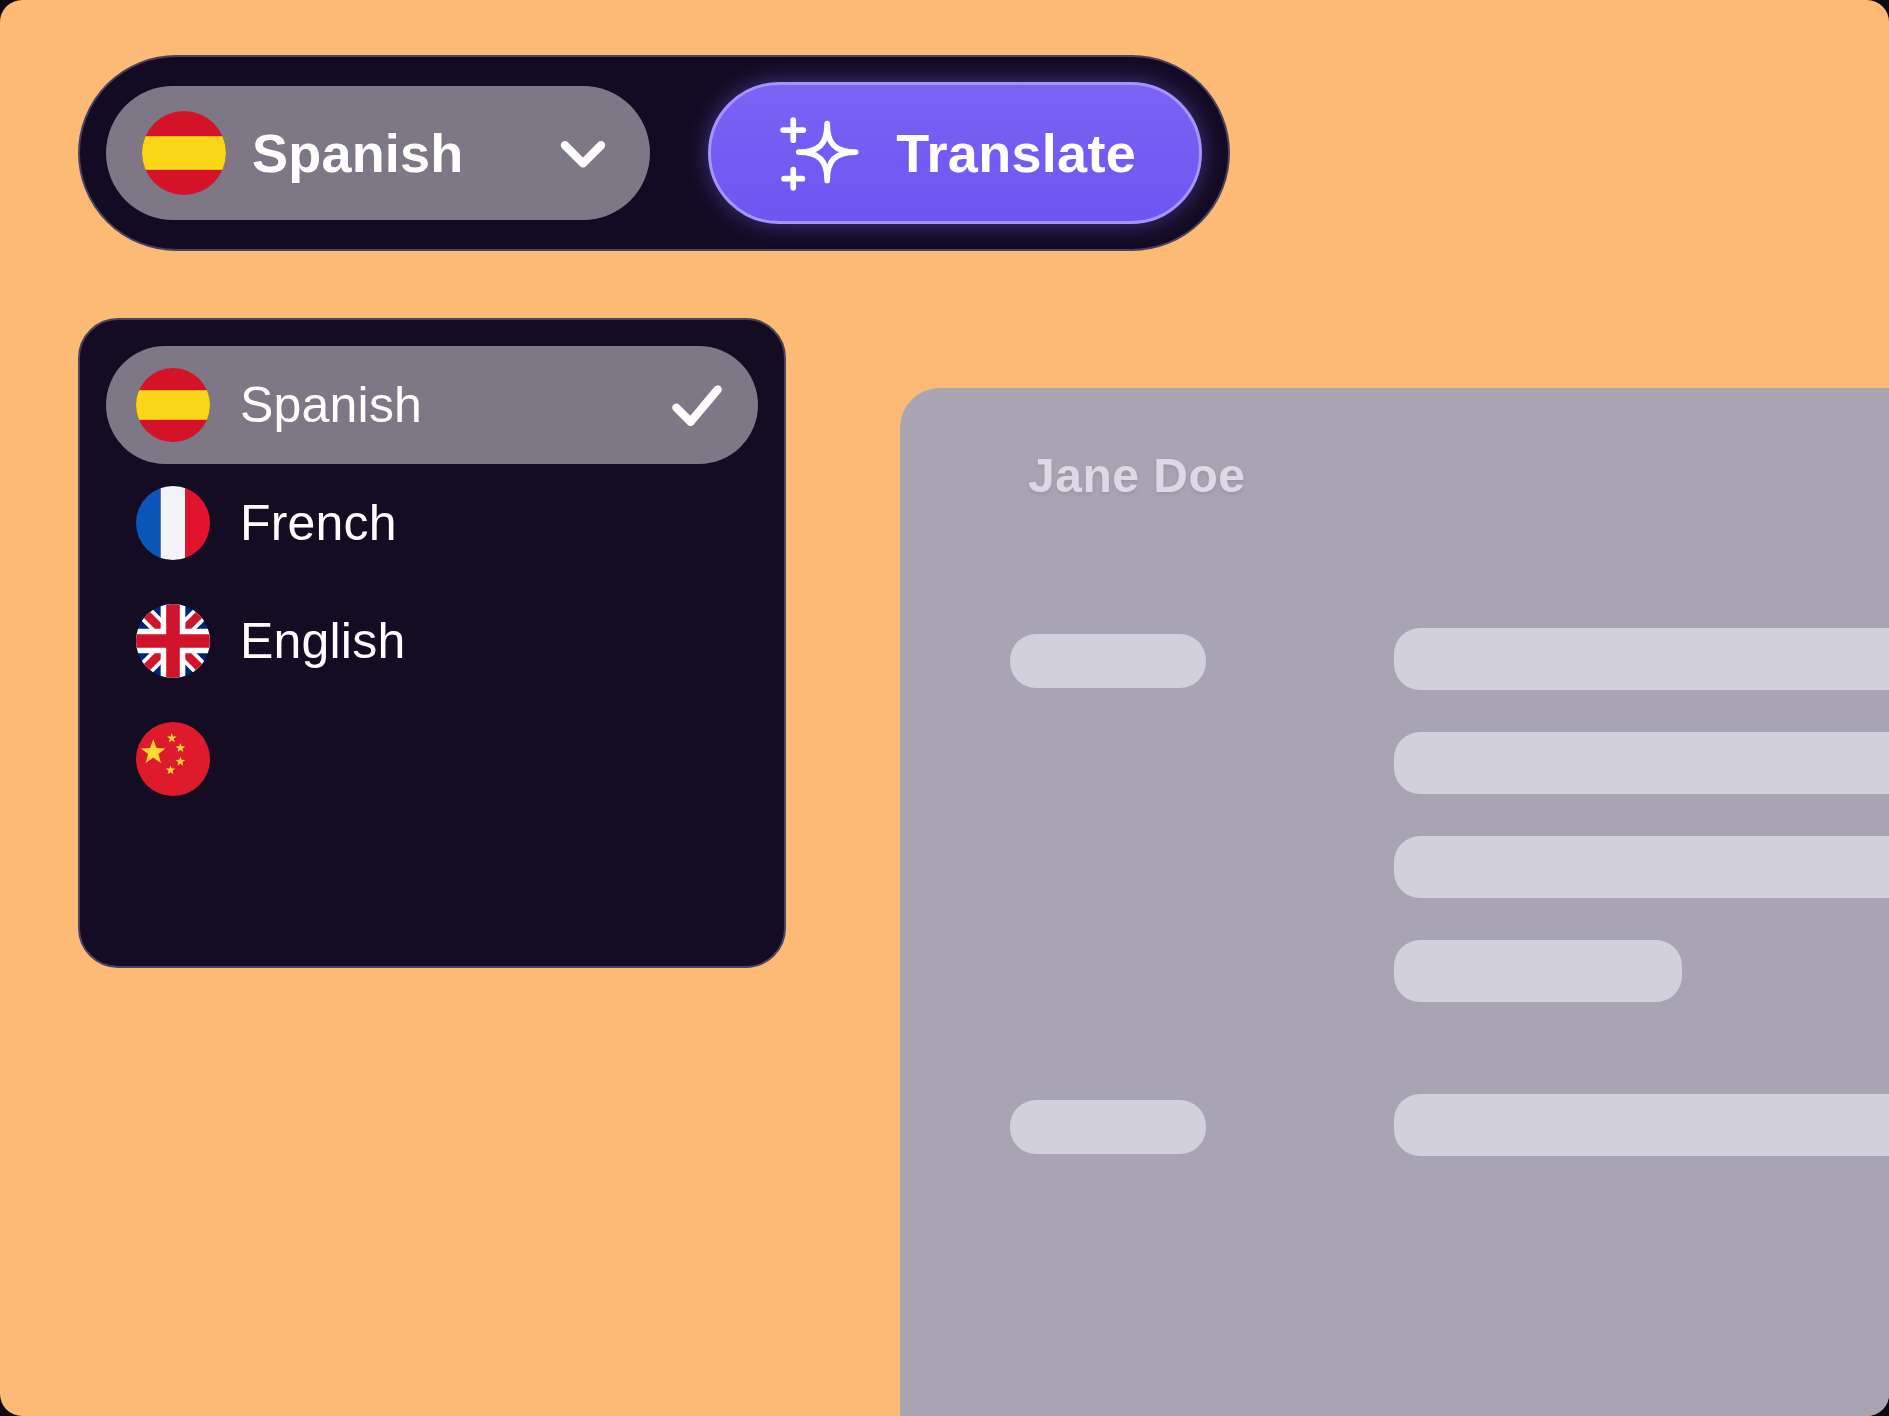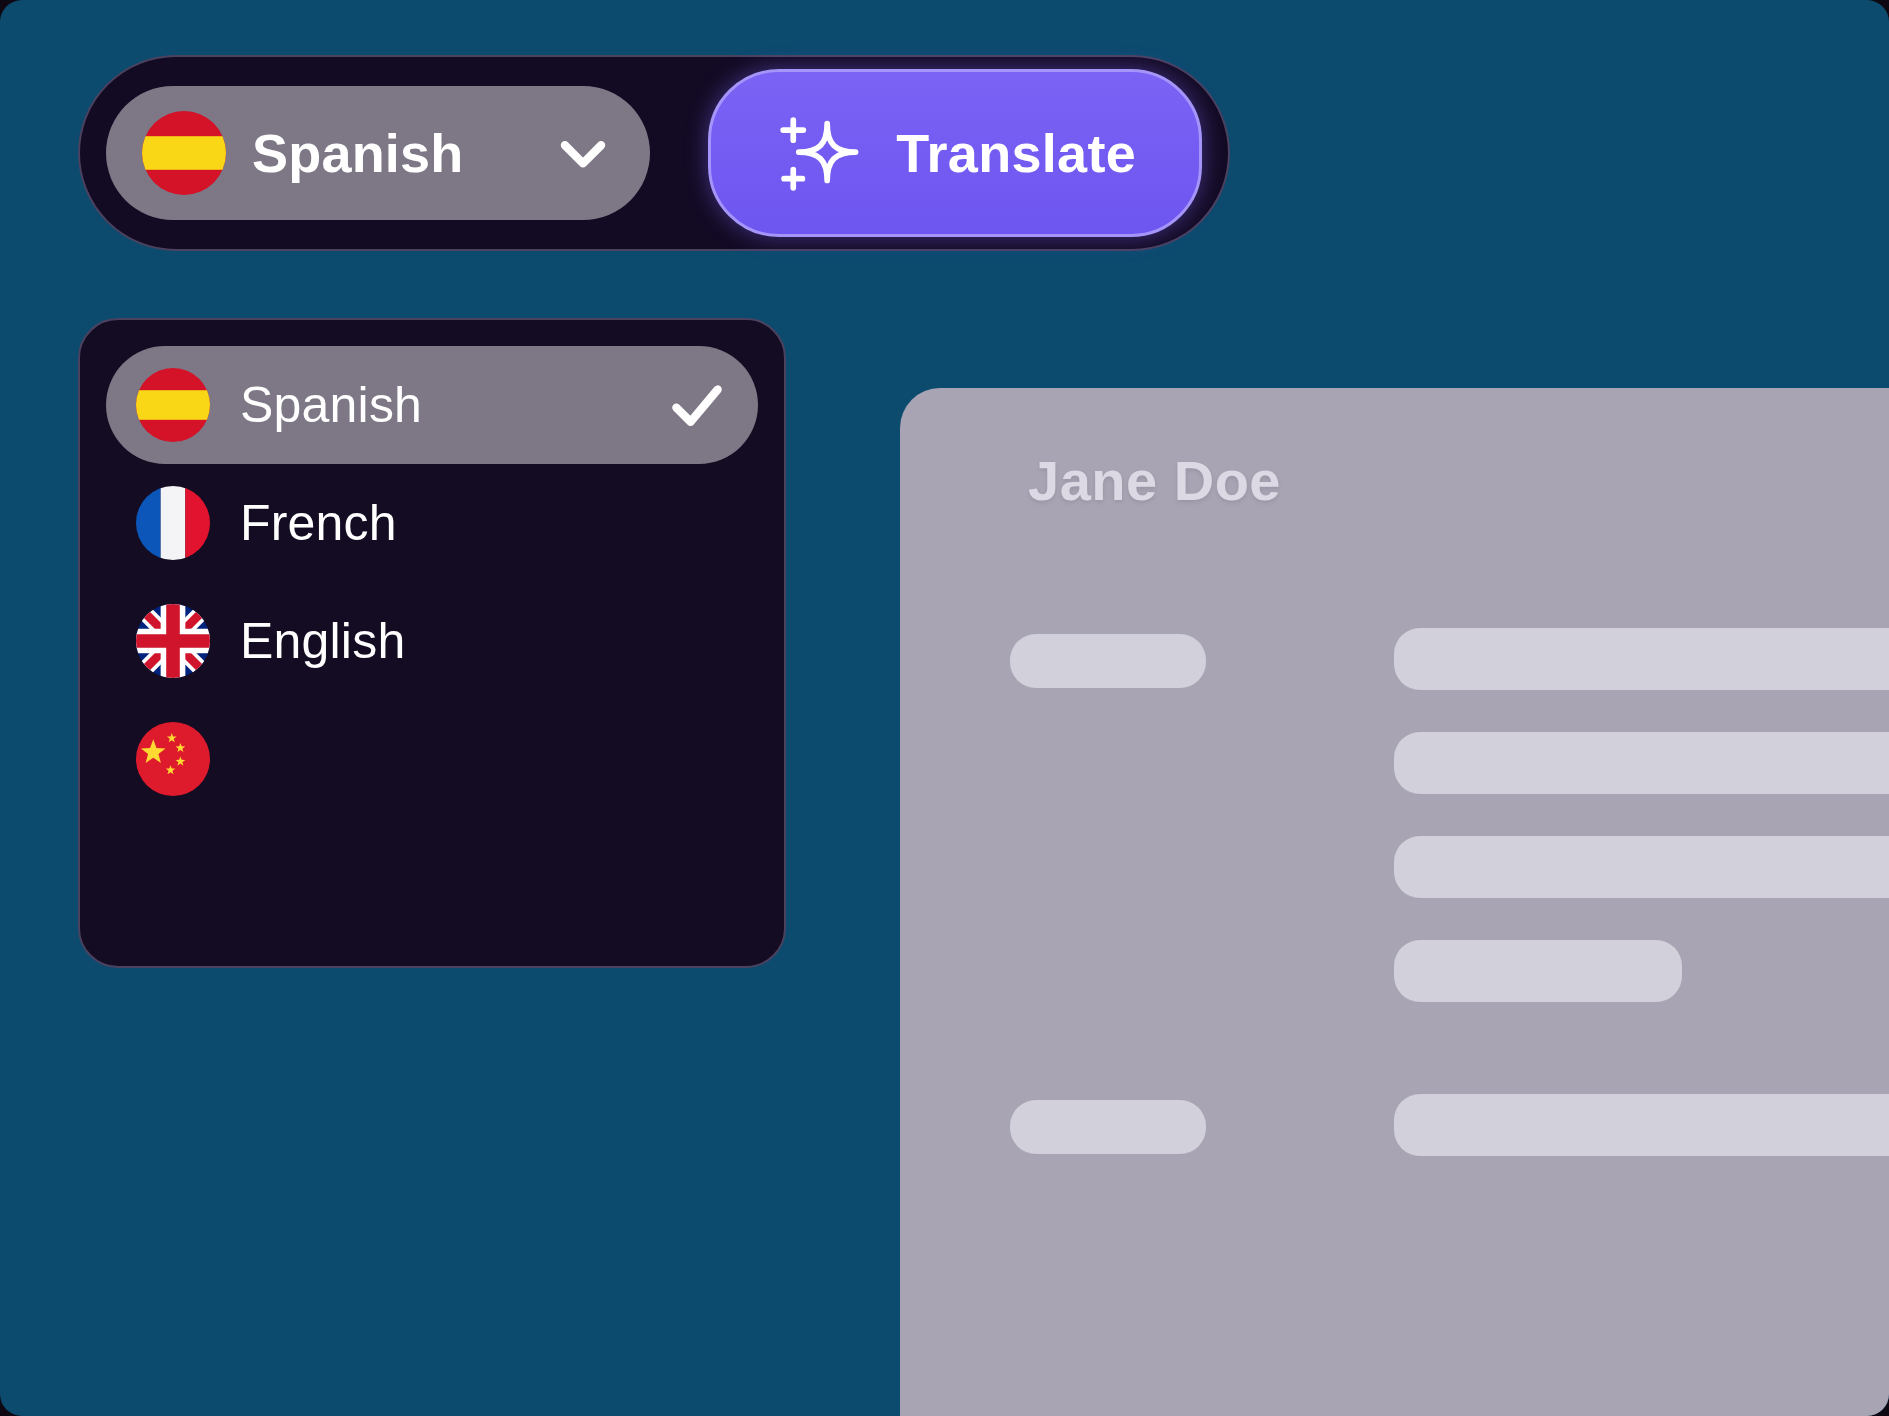--- a/index.html
+++ b/index.html
@@ -5,21 +5,21 @@
   * { margin:0; padding:0; box-sizing:border-box; }
   html, body {
     width:1889px; height:1416px;
     background:#0d0812;
     font-family:"Liberation Sans", sans-serif;
     overflow:hidden;
   }
   #stage {
     position:relative;
     width:1889px; height:1416px;
-    background:#0c4a6e;
+    background:#fdba74;
     border-radius:22px;
     overflow:hidden;
   }
 
   
   .toolbar-shell{
     position:absolute; left:78px; top:55px;
     width:1152px; height:196px;
     border:2px solid #4b4260;
     border-radius:98px;
@@ -38,21 +38,21 @@
     cursor:pointer;
   }
   .lang-select .label{
     color:#ffffff; font-size:54px; font-weight:bold;
     letter-spacing:0.2px; flex:1;
   }
   .chev{ width:62px; height:62px; flex:0 0 auto; }
   .chev svg{ display:block; width:100%; height:100%; }
 
   .translate-btn{
-    width:510px; height:168px;
+    width:510px; height:142px;
     background:linear-gradient(180deg,#7b63f5 0%,#6d55f0 100%);
     border:3px solid #a595fb;
     border-radius:71px;
     display:flex; align-items:center; justify-content:center;
     gap:34px; cursor:pointer;
     box-shadow:0 0 22px rgba(124,99,246,0.45);
   }
   .sparkle{ width:88px; height:88px; flex:0 0 auto; }
   .sparkle svg{ display:block; width:100%; height:100%; }
   .translate-btn .label{
@@ -93,21 +93,21 @@
   
   .card{
     position:absolute; left:900px; top:388px;
     width:1100px; height:1080px;
     background:#a8a4b4;
     border-radius:40px;
     overflow:hidden;
   }
   .card-title{
     position:absolute; left:128px; top:60px;
-    color:#ddd9e4; font-size:56px; font-weight:bold;
+    color:#ddd9e4; font-size:48px; font-weight:bold;
     letter-spacing:0.5px;
     text-shadow:0 2px 4px rgba(0,0,0,0.10);
   }
   .sk{
     position:absolute;
     background:#d2d0da;
     border-radius:26px;
   }
 </style>
 </head>

